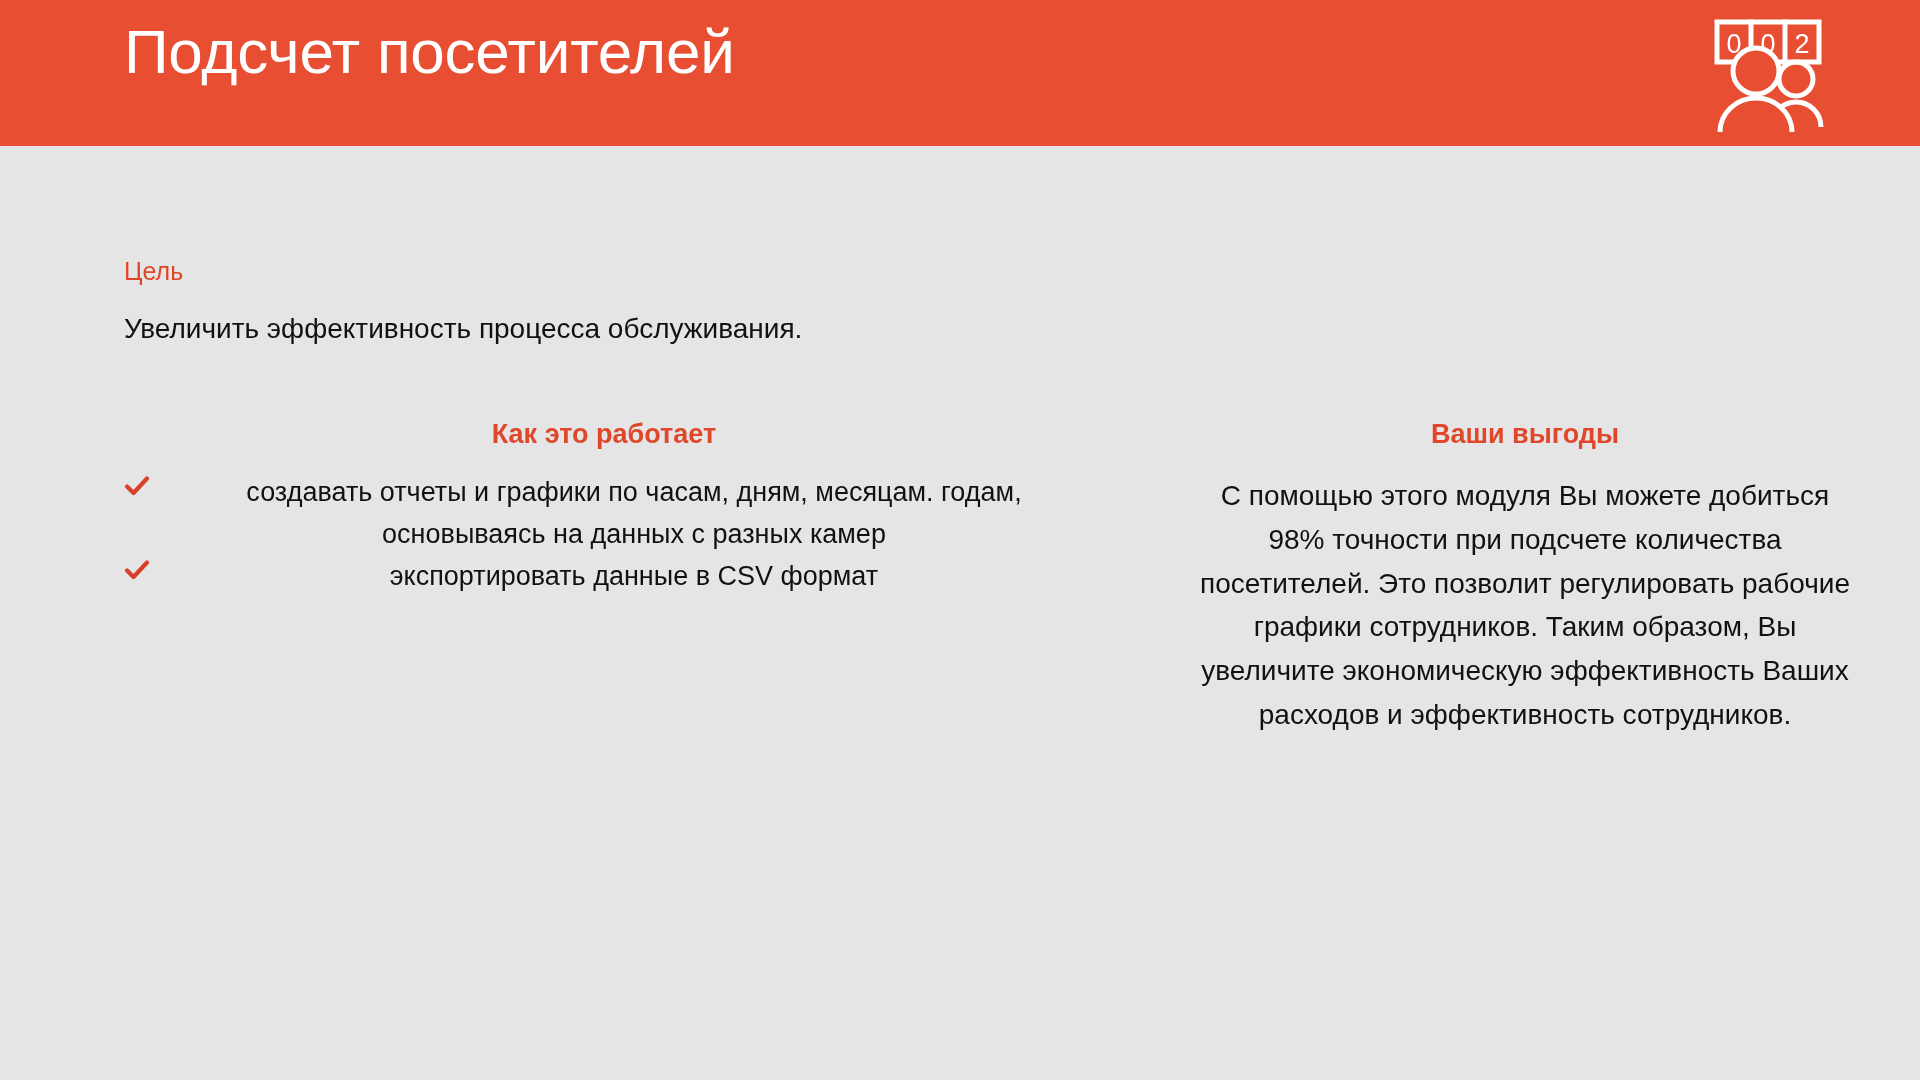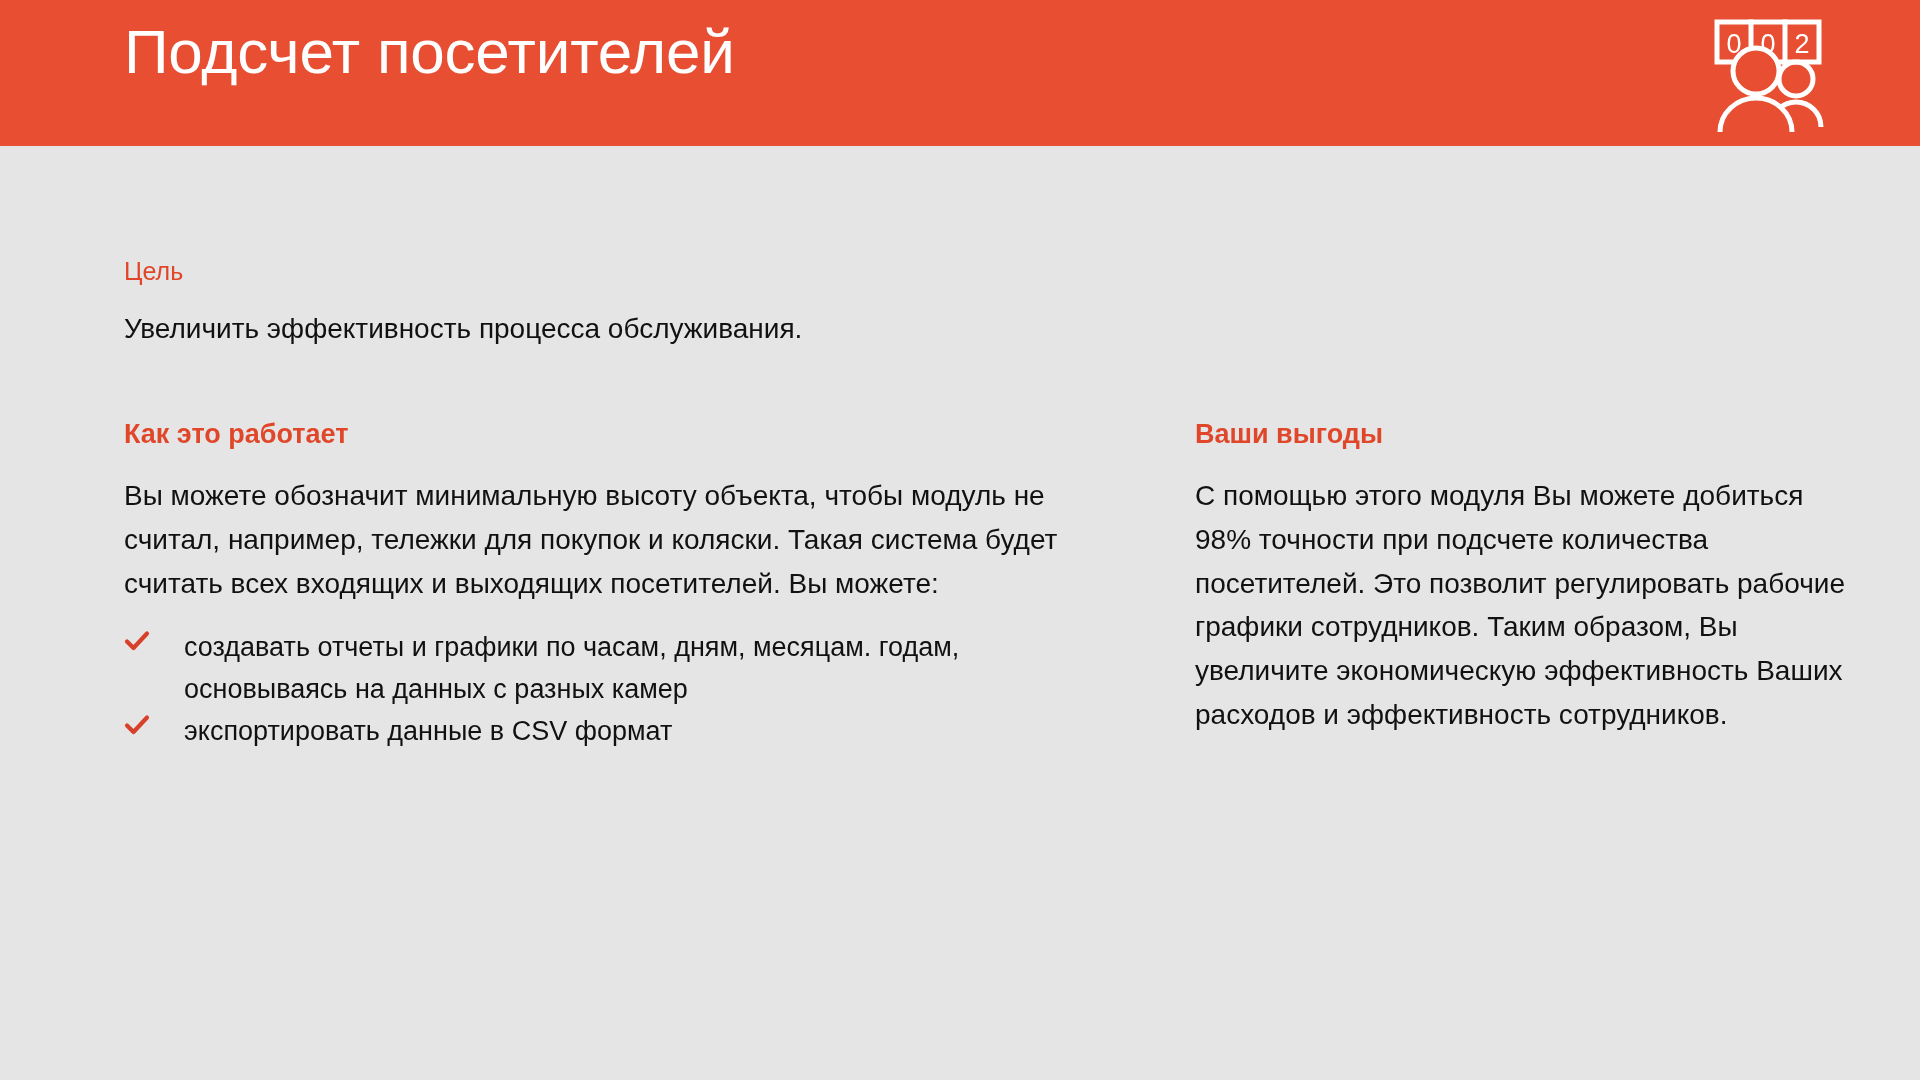--- a/index.html
+++ b/index.html
@@ -96,20 +96,21 @@
   .columns {
     position: absolute;
     left: 0;
     top: 272px;
     width: 1920px;
   }
 
   .col {
     position: absolute;
     top: 0;
+    text-align: center;
   }
   .col-left {
     left: 124px;
     width: 960px;
   }
   .col-right {
     left: 1195px;
     width: 660px;
   }
 
@@ -201,21 +202,20 @@
 
     <section class="goal-block">
       <h2 class="goal-heading">Цель</h2>
       <p class="goal-text">Увеличить эффективность процесса обслуживания.</p>
     </section>
 
     <div class="columns">
 
       <section class="col col-left">
         <h3 class="col-heading">Как это работает</h3>
-        <p class="col-paragraph">Вы можете обозначит минимальную высоту объекта, чтобы модуль не считал, например, тележки для покупок и коляски. Такая система будет считать всех входящих и выходящих посетителей. Вы можете:</p>
 
         <ul class="bullet-list">
           <li class="bullet-item">
             <span class="check-icon">
               <svg viewBox="0 0 26 26" xmlns="http://www.w3.org/2000/svg" aria-hidden="true">
                 <path d="M3 13.5 L9.5 20 L23 5.5" fill="none" stroke="currentColor" stroke-width="4.2" stroke-linecap="round" stroke-linejoin="round"></path>
               </svg>
             </span>
             <span>создавать отчеты и графики по часам, дням, месяцам. годам, основываясь на данных с разных камер</span>
           </li>

